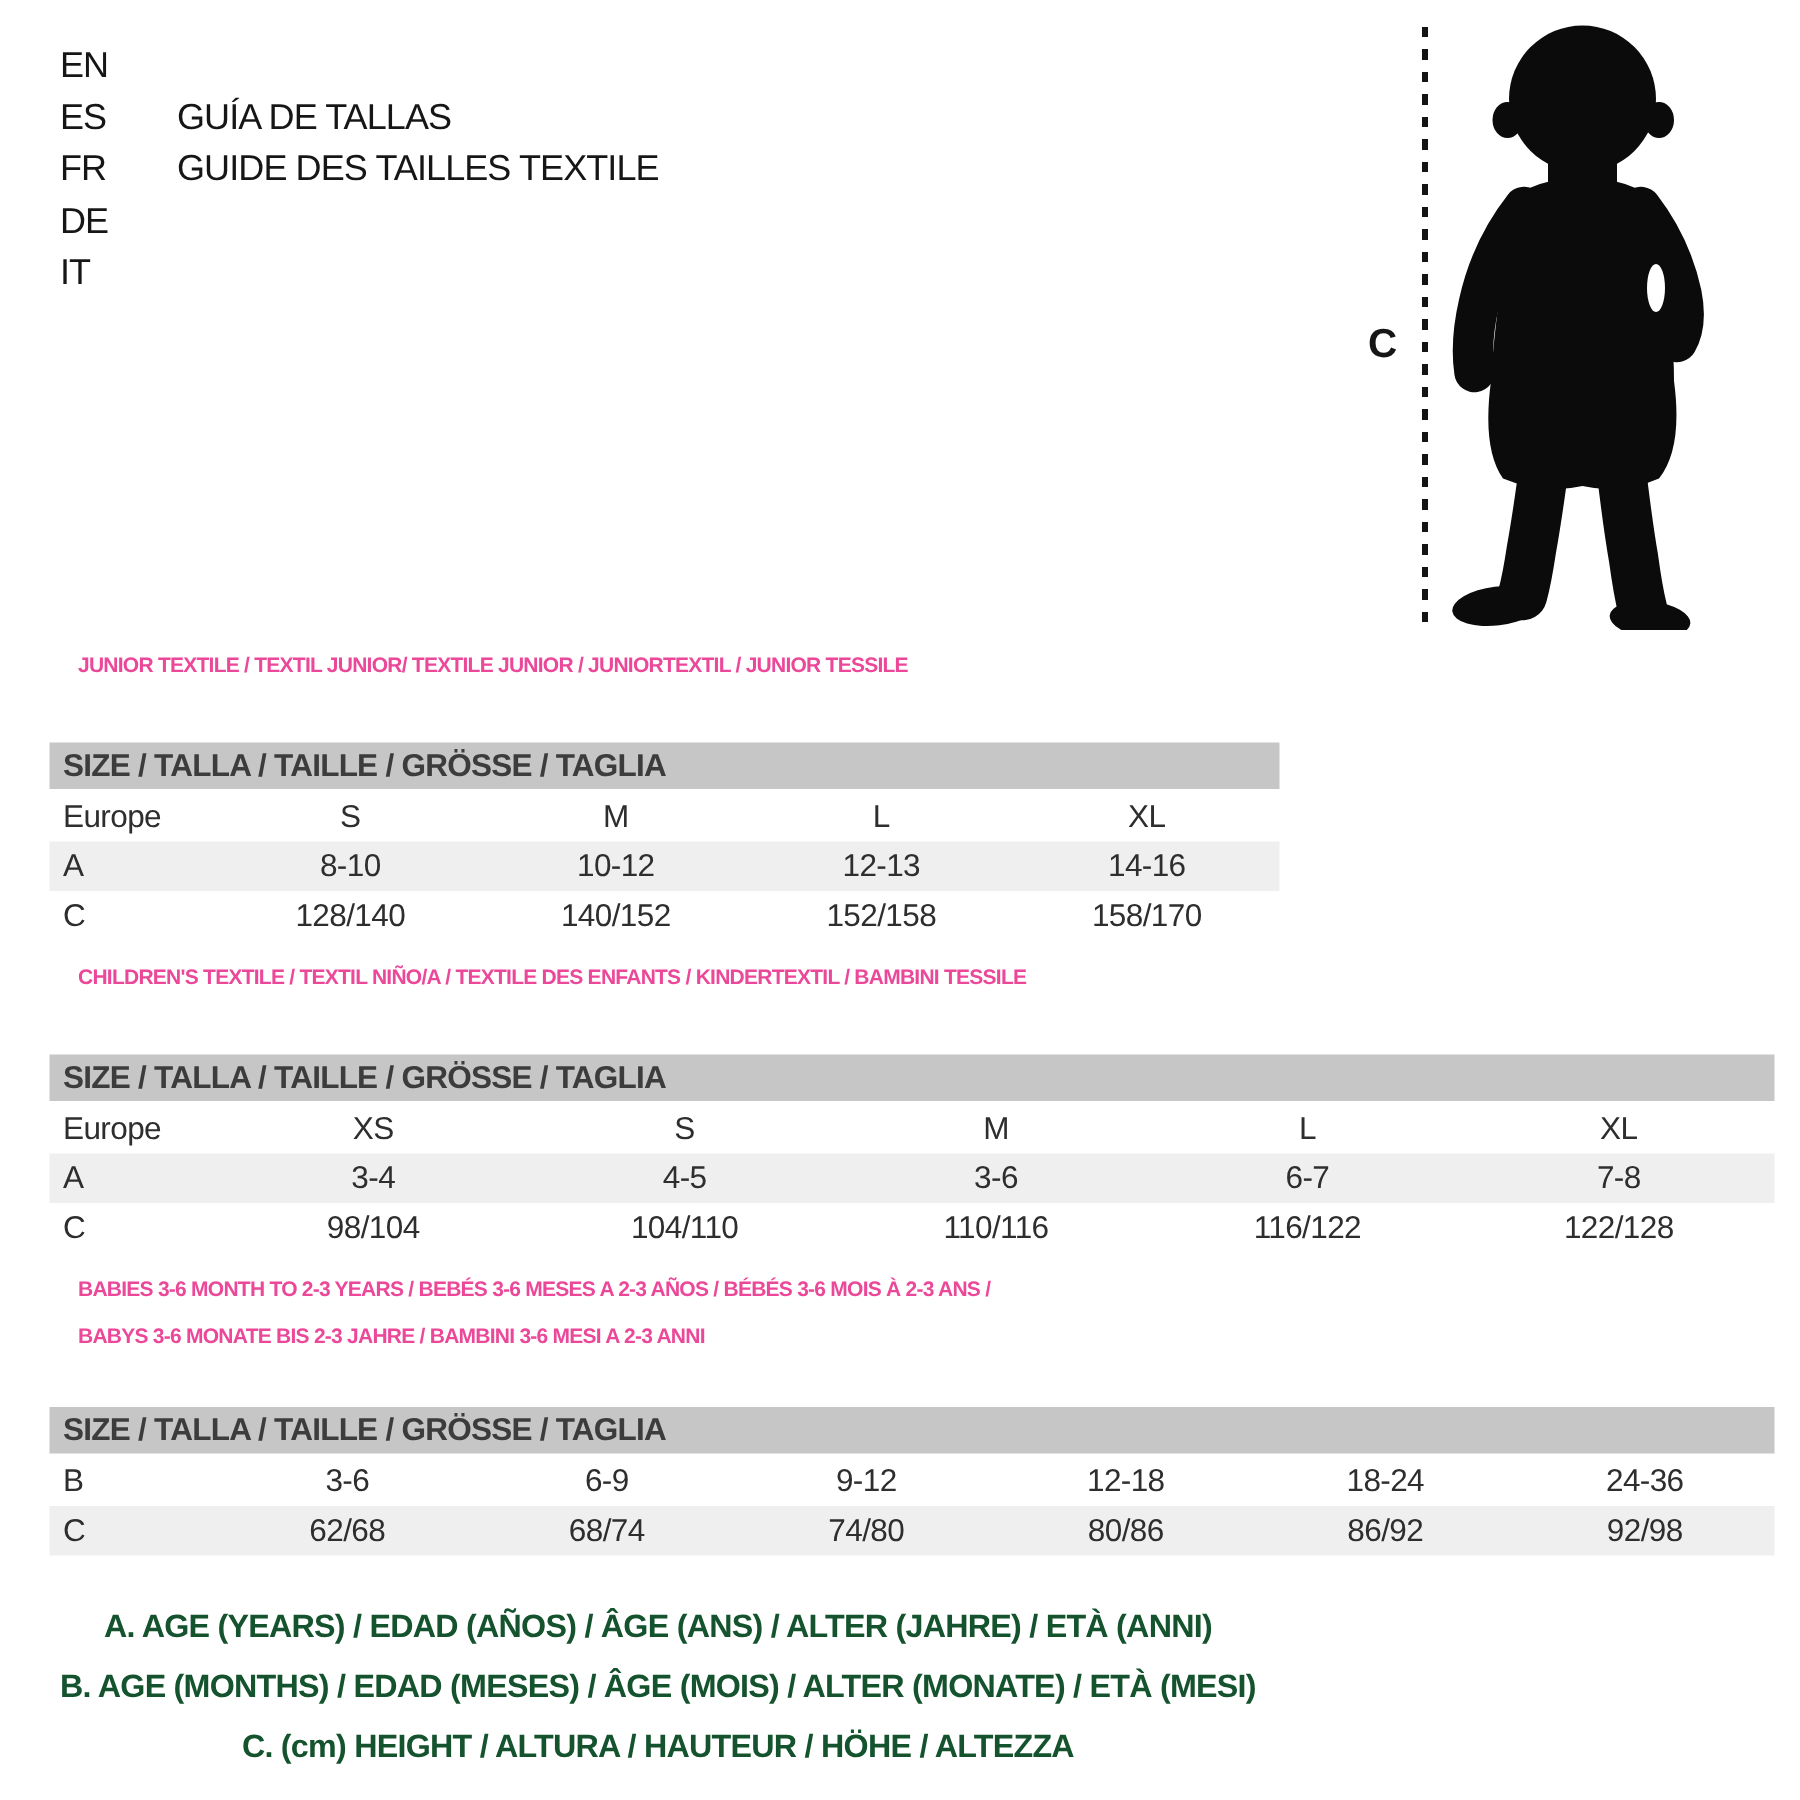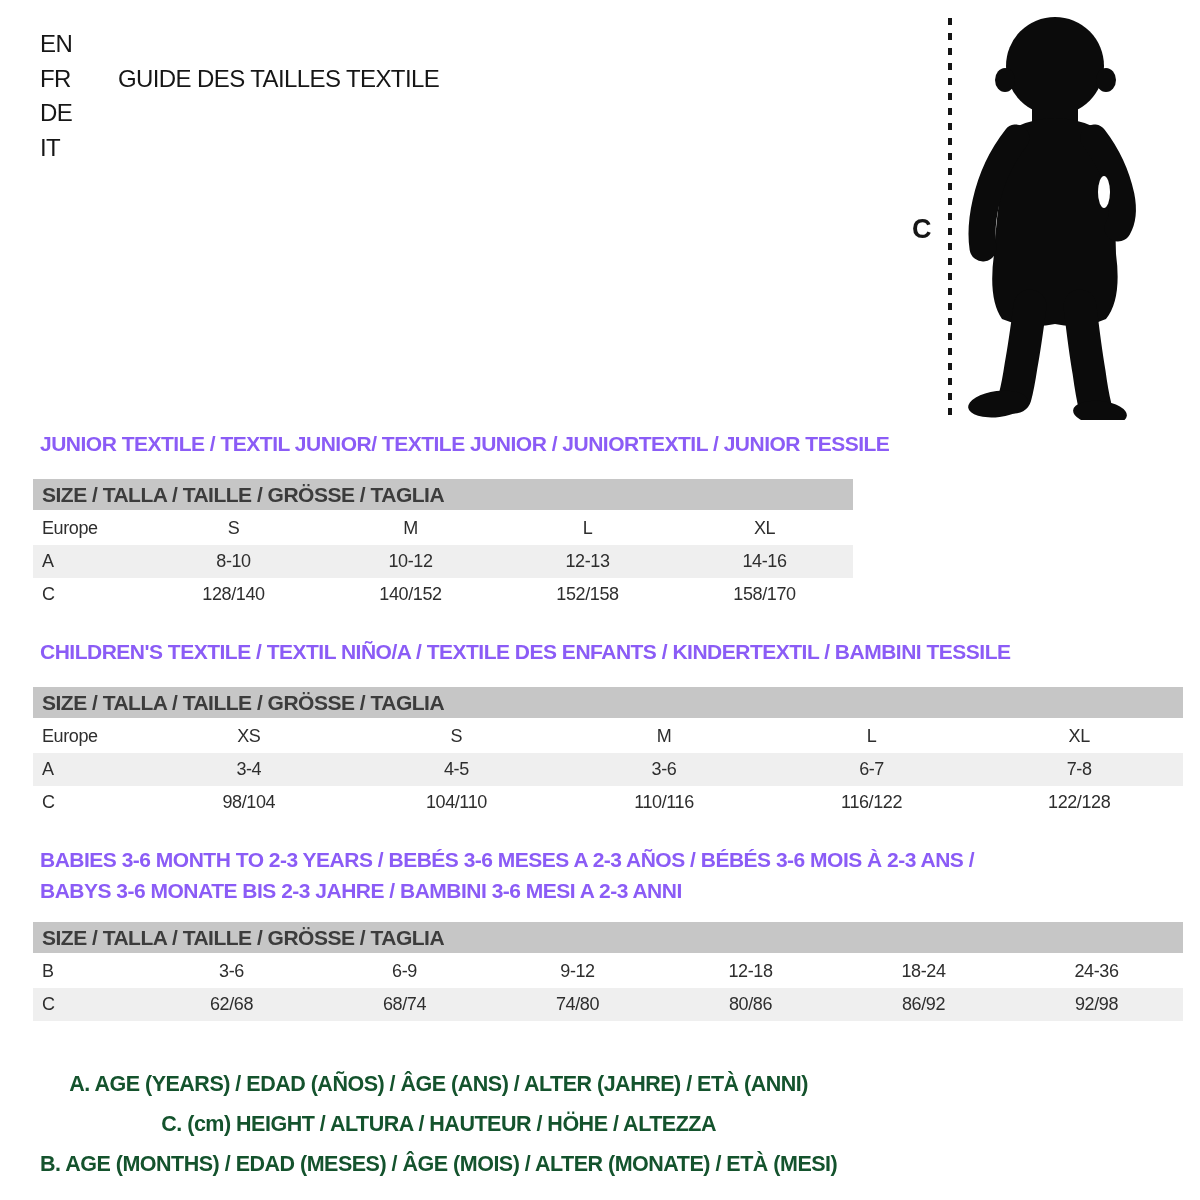--- a/index.html
+++ b/index.html
@@ -18,51 +18,55 @@
 
   
   .dim-line {
     position:absolute; left:948px; top:18px; width:4px; height:398px;
     background:repeating-linear-gradient(to bottom, #141414 0 7px, transparent 7px 15px);
   }
   .dim-label { position:absolute; left:912px; top:214px; font-weight:bold; font-size:27px; letter-spacing:-0.5px; color:#161616; }
   .toddler-wrap { position:absolute; left:956px; top:14px; width:192px; height:406px; }
 
   
-  .section-title { position:absolute; left:40px; font-weight:bold; font-size:21px; line-height:31px; letter-spacing:-0.5px; color:#8b5cf6; }
+  .section-title { position:absolute; left:52px; font-weight:bold; font-size:14px; line-height:31px; letter-spacing:-0.5px; color:#ec4899; }
   #junior-title   { top:428px; }
   #children-title { top:636px; }
   #babies-title   { top:844px; }
 
   
-  .size-table { position:absolute; left:33px; }
+  .size-table { position:absolute; left:33px;margin-top:16px; }
   #junior-table   { top:479px; width:820px; }
   #children-table { top:687px; width:1150px; }
   #babies-table   { top:922px; width:1150px; }
 
   .size-bar {
     height:31px; background:#c6c6c6; color:#3c3c3c;
     font-weight:bold; font-size:21px; line-height:31px;
     padding-left:9px; letter-spacing:-0.5px; margin-bottom:2px;
   }
-  .trow { display:flex; align-items:center; height:33px; font-size:18px; letter-spacing:-0.4px; color:#2e2e2e; }
+  .trow { display:flex; align-items:center; height:33px; font-size:21px; letter-spacing:-0.4px; color:#2e2e2e; }
   .trow.shade { background:#efefef; }
   .tlabel { width:112px; padding-left:9px; box-sizing:border-box; flex:0 0 auto; }
   .tcell { flex:1 1 0; text-align:center; }
 
   
   .notes { position:absolute; left:40px; top:1064px; }
   .note-line { font-weight:bold; font-size:21.5px; line-height:40px; letter-spacing:-0.5px; color:#14532d;text-align:center; }
 </style>
 </head>
 <body>
 
 <div class="lang-block">
   <div class="lang-row">
     <span class="lang-code">EN</span>
+  </div>
+  <div class="lang-row">
+    <span class="lang-code">ES</span>
+    <span class="lang-title">GUÍA DE TALLAS</span>
   </div>
   <div class="lang-row">
     <span class="lang-code">FR</span>
     <span class="lang-title">GUIDE DES TAILLES TEXTILE</span>
   </div>
   <div class="lang-row">
     <span class="lang-code">DE</span>
   </div>
   <div class="lang-row">
     <span class="lang-code">IT</span>
@@ -183,15 +187,15 @@
     <div class="tcell">68/74</div>
     <div class="tcell">74/80</div>
     <div class="tcell">80/86</div>
     <div class="tcell">86/92</div>
     <div class="tcell">92/98</div>
   </div>
 </div>
 
 <div class="notes">
   <div class="note-line">A. AGE (YEARS) / EDAD (AÑOS) / ÂGE (ANS) / ALTER (JAHRE) / ETÀ (ANNI)</div>
+  <div class="note-line">B. AGE (MONTHS) / EDAD (MESES) / ÂGE (MOIS) / ALTER (MONATE) / ETÀ (MESI)</div>
   <div class="note-line">C. (cm) HEIGHT / ALTURA / HAUTEUR / HÖHE / ALTEZZA</div>
-  <div class="note-line">B. AGE (MONTHS) / EDAD (MESES) / ÂGE (MOIS) / ALTER (MONATE) / ETÀ (MESI)</div>
 </div>
 
 </body></html>

